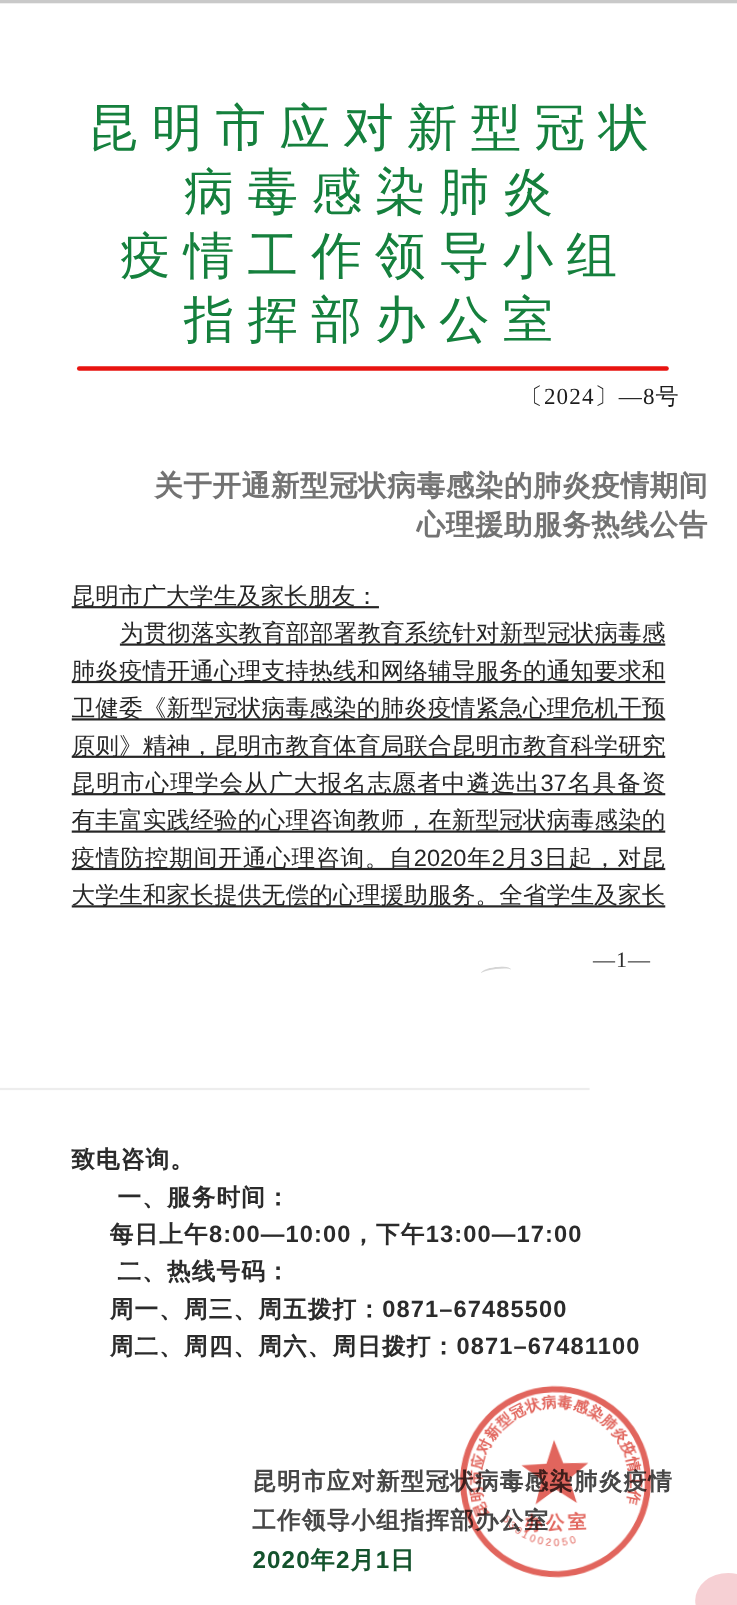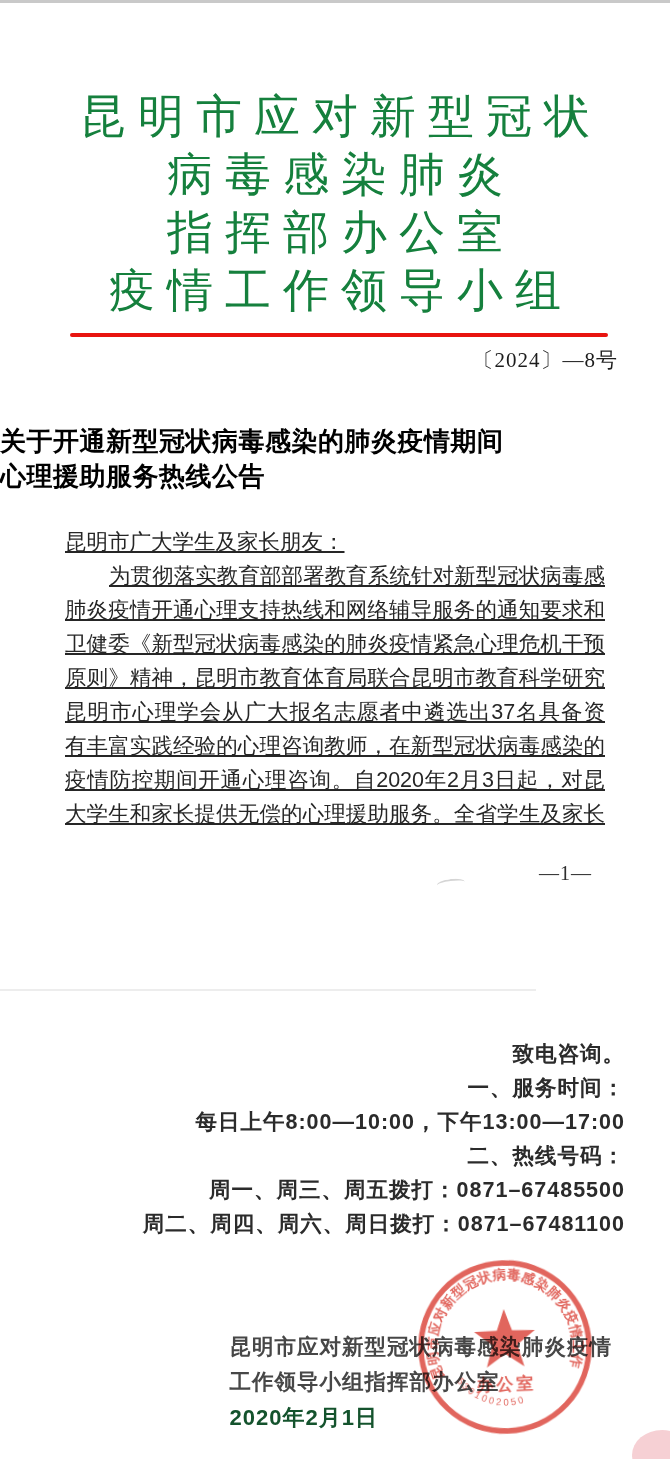--- a/index.html
+++ b/index.html
@@ -31,25 +31,25 @@
     background:#e81410;border-radius:2px;
   }
   .doc-number{
     position:absolute;top:346px;right:52px;
     font-family:"Liberation Serif", serif;
     font-size:21px;letter-spacing:1px;color:#1c1c1c;
   }
   
   .notice-title{
     position:absolute;top:424px;left:0;width:644px;
-    text-align:left;
+    text-align:right;
     font-family:"Liberation Serif", serif;
     font-weight:bold;
     font-size:26px;line-height:35px;letter-spacing:0.5px;
-    color:#000000;
+    color:#737373;
   }
   
   .body-block{
     position:absolute;top:525px;left:65px;width:540px;
     font-size:21.5px;line-height:34px;color:#262626;
   }
   .body-line{
     height:34px;overflow:hidden;
     text-align:justify;text-align-last:justify;text-decoration:underline;
   }
@@ -66,21 +66,21 @@
     opacity:.55;transform:rotate(-7deg);
   }
   .page-break{
     position:absolute;top:989px;left:0;width:536px;height:2px;
     background:#ededed;
   }
   
   .p2-block{
     position:absolute;top:1037px;left:65px;width:560px;
     font-size:21.5px;line-height:34px;letter-spacing:1px;
-    font-weight:600;color:#2b2b2b;text-align:right;
+    font-weight:600;color:#2b2b2b;
   }
   .p2-line{height:34px;white-space:nowrap;}
   .p2-line.indent-a{padding-left:42px;}
   .p2-line.indent-b{padding-left:35px;}
   
   .signature{
     position:absolute;top:1330px;right:58px;
     text-align:left;
     font-size:21.5px;line-height:35px;letter-spacing:1px;
     font-weight:600;color:#474747;
@@ -104,22 +104,22 @@
 </head>
 <body>
 
 <div class="page">
 
   <div class="scan-top-edge"></div>
 
   <div class="letterhead">
     <div class="lh-line">昆明市应对新型冠状</div>
     <div class="lh-line">病毒感染肺炎</div>
+    <div class="lh-line">疫情工作领导小组</div>
     <div class="lh-line">指挥部办公室</div>
-    <div class="lh-line">疫情工作领导小组</div>
   </div>
 
   <div class="red-divider"></div>
 
   <div class="doc-number">〔2024〕—8号</div>
 
   <div class="notice-title">
     <div>关于开通新型冠状病毒感染的肺炎疫情期间</div>
     <div>心理援助服务热线公告</div>
   </div>

